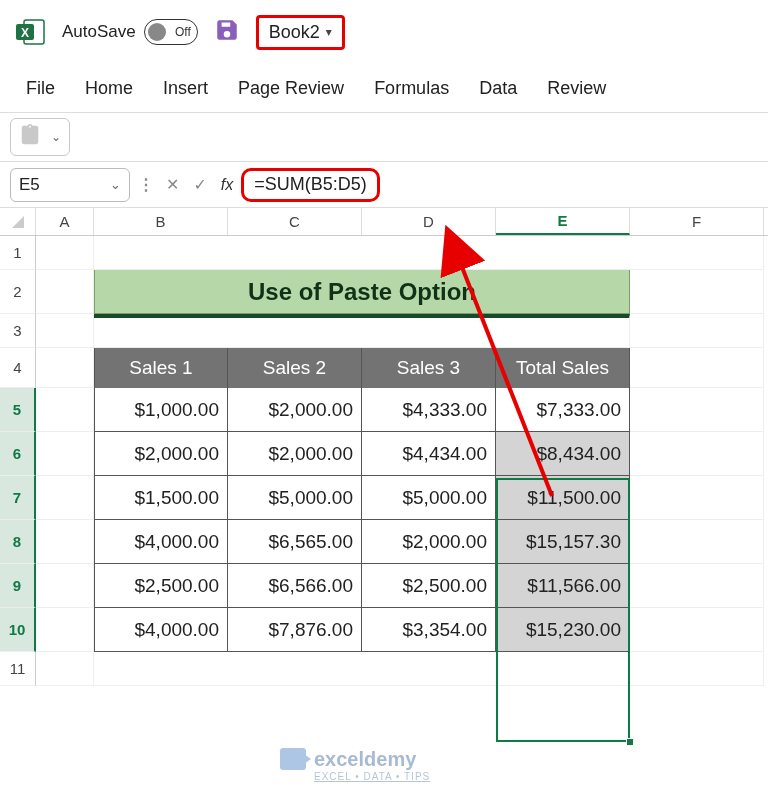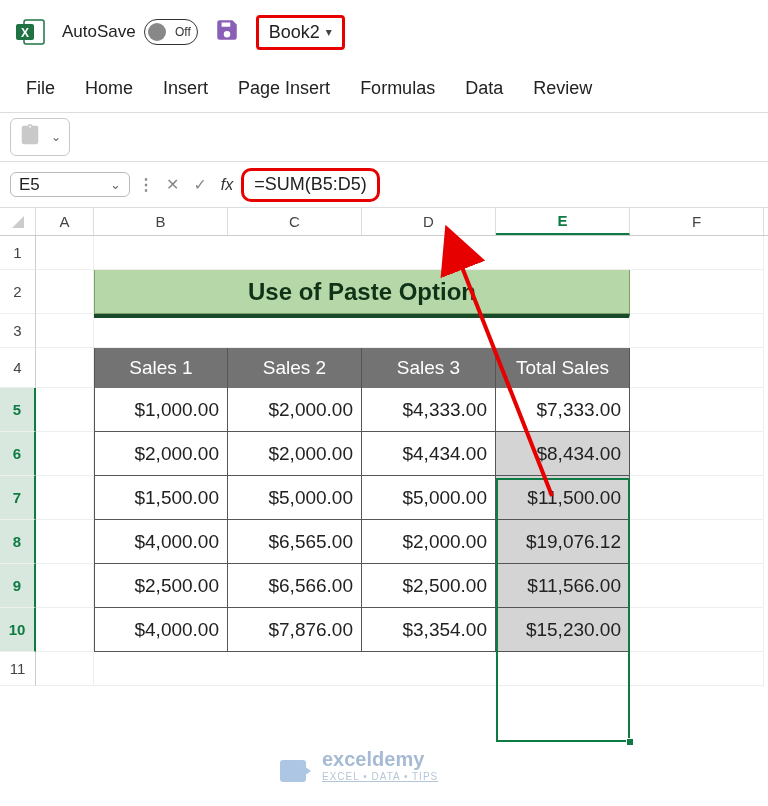--- a/index.html
+++ b/index.html
@@ -21,21 +21,21 @@
   .menubar span { cursor: pointer; }
 
   
   .cliprow { display: flex; align-items: center; height: 50px; padding: 0 18px 0 10px; border-top: 1px solid #ddd; border-bottom: 1px solid #ddd; gap: 6px; }
   .clip-box { border: 1px solid #c9c9c9; border-radius: 6px; padding: 4px 8px; display: inline-flex; align-items: center; gap: 10px; }
   .clip-icon { opacity: .45; }
   .quick-caret { font-size: 12px; color: #666; }
 
   
   .fxrow { display: flex; align-items: center; height: 46px; padding: 4px 10px; gap: 8px; border-bottom: 1px solid #ddd; }
-  .namebox { width: 120px; height: 25px; border: 1px solid #bbb; border-radius: 6px; padding: 0 8px; display: flex; align-items: center; justify-content: space-between; font-size: 17px; }
+  .namebox { width: 120px; height: 34px; border: 1px solid #bbb; border-radius: 6px; padding: 0 8px; display: flex; align-items: center; justify-content: space-between; font-size: 17px; }
   .fxbtns { display: flex; align-items: center; gap: 14px; color: #888; font-size: 16px; }
   .fxbtns .colon { font-weight: bold; letter-spacing: -2px; }
   .fxlabel { font-style: italic; font-size: 16px; color: #333; }
   .formula-box { border: 3px solid #e60000; border-radius: 10px; padding: 2px 10px; font-size: 18px; height: 34px; display: inline-flex; align-items: center; }
 
   
   .colhdr { display: grid; grid-template-columns: 36px 58px 134px 134px 134px 134px 134px; height: 28px; border-bottom: 1px solid #ccc; font-size: 15px; color: #444; background: #fff; }
   .colhdr div { border-right: 1px solid #ddd; display: flex; align-items: center; justify-content: center; }
   .colhdr .sel { border-bottom: 2px solid #0f7b44; color: #0f7b44; font-weight: 600; }
 
@@ -62,21 +62,21 @@
   .tdcell.sel.active { background: #fff; }
 
   
   .sel-outline { position: absolute; border: 2px solid #0f7b44; pointer-events: none; }
   .sel-handle { position: absolute; width: 8px; height: 8px; background: #0f7b44; border: 1px solid #fff; }
 
   
   .arrow-svg { position: absolute; pointer-events: none; }
 
   
-  .wmark { position: absolute; left: 280px; top: 748px; display: flex; align-items: flex-end; gap: 16px; opacity: .45; }
+  .wmark { position: absolute; left: 280px; top: 748px; display: flex; align-items: flex-start; gap: 8px; opacity: .45; }
   .wmark .wtxt1 { font-size: 20px; font-weight: bold; color: #3b6aa0; }
   .wmark .wtxt2 { font-size: 10px; letter-spacing: 1px; color: #5a7fa8; text-decoration: underline; }
   .wmark-icon { width: 26px; height: 22px; background: #4b82c4; border-radius: 3px; position: relative; }
   .wmark-icon::after { content: ""; position: absolute; right: -5px; top: 6px; width: 0; height: 0; border-top: 5px solid transparent; border-bottom: 5px solid transparent; border-left: 7px solid #4b82c4; }
 
   
   .red-hl { box-shadow: 0 0 0 0 rgba(0,0,0,0); }
 </style>
 </head>
 <body>
@@ -104,21 +104,21 @@
   <span class="book-wrap red-hl">
     <span>Book2</span>
     <span class="chev-down">▾</span>
   </span>
 </div>
 
 <div class="menubar">
   <span>File</span>
   <span>Home</span>
   <span>Insert</span>
-  <span>Page Insert</span>
+  <span>Page Review</span>
   <span>Formulas</span>
   <span>Data</span>
   <span>Review</span>
 </div>
 
 <div class="cliprow">
   <span class="clip-box">
     <span class="clip-icon">
       <svg width="22" height="24" viewBox="0 0 24 24">
           <path fill="#888" d="M19 2h-4.18C14.4.84 13.3 0 12 0S9.6.84 9.18 2H5a2 2 0 0 0-2 2v16a2 2 0 0 0 2 2h14a2 2 0 0 0 2-2V4a2 2 0 0 0-2-2zm-7 0a1 1 0 1 1 0 2 1 1 0 0 1 0-2z"></path>
@@ -208,21 +208,21 @@
   <div class="r-hd tdcell">$5,000.00</div>
   <div class="r-hd tdcell">$5,000.00</div>
   <div class="r-hd tdcell sel">$11,500.00</div>
   <div class="cell r-hd"></div>
 
   <div class="rowhdr selband r-hd">8</div>
   <div class="cell r-hd"></div>
   <div class="r-hd tdcell first-col">$4,000.00</div>
   <div class="r-hd tdcell">$6,565.00</div>
   <div class="r-hd tdcell">$2,000.00</div>
-  <div class="r-hd tdcell sel">$19,076.12</div>
+  <div class="r-hd tdcell sel">$15,157.30</div>
   <div class="cell r-hd"></div>
 
   <div class="rowhdr selband r-hd">9</div>
   <div class="cell r-hd"></div>
   <div class="r-hd tdcell first-col">$2,500.00</div>
   <div class="r-hd tdcell">$6,566.00</div>
   <div class="r-hd tdcell">$2,500.00</div>
   <div class="r-hd tdcell sel">$11,566.00</div>
   <div class="cell r-hd"></div>
 

